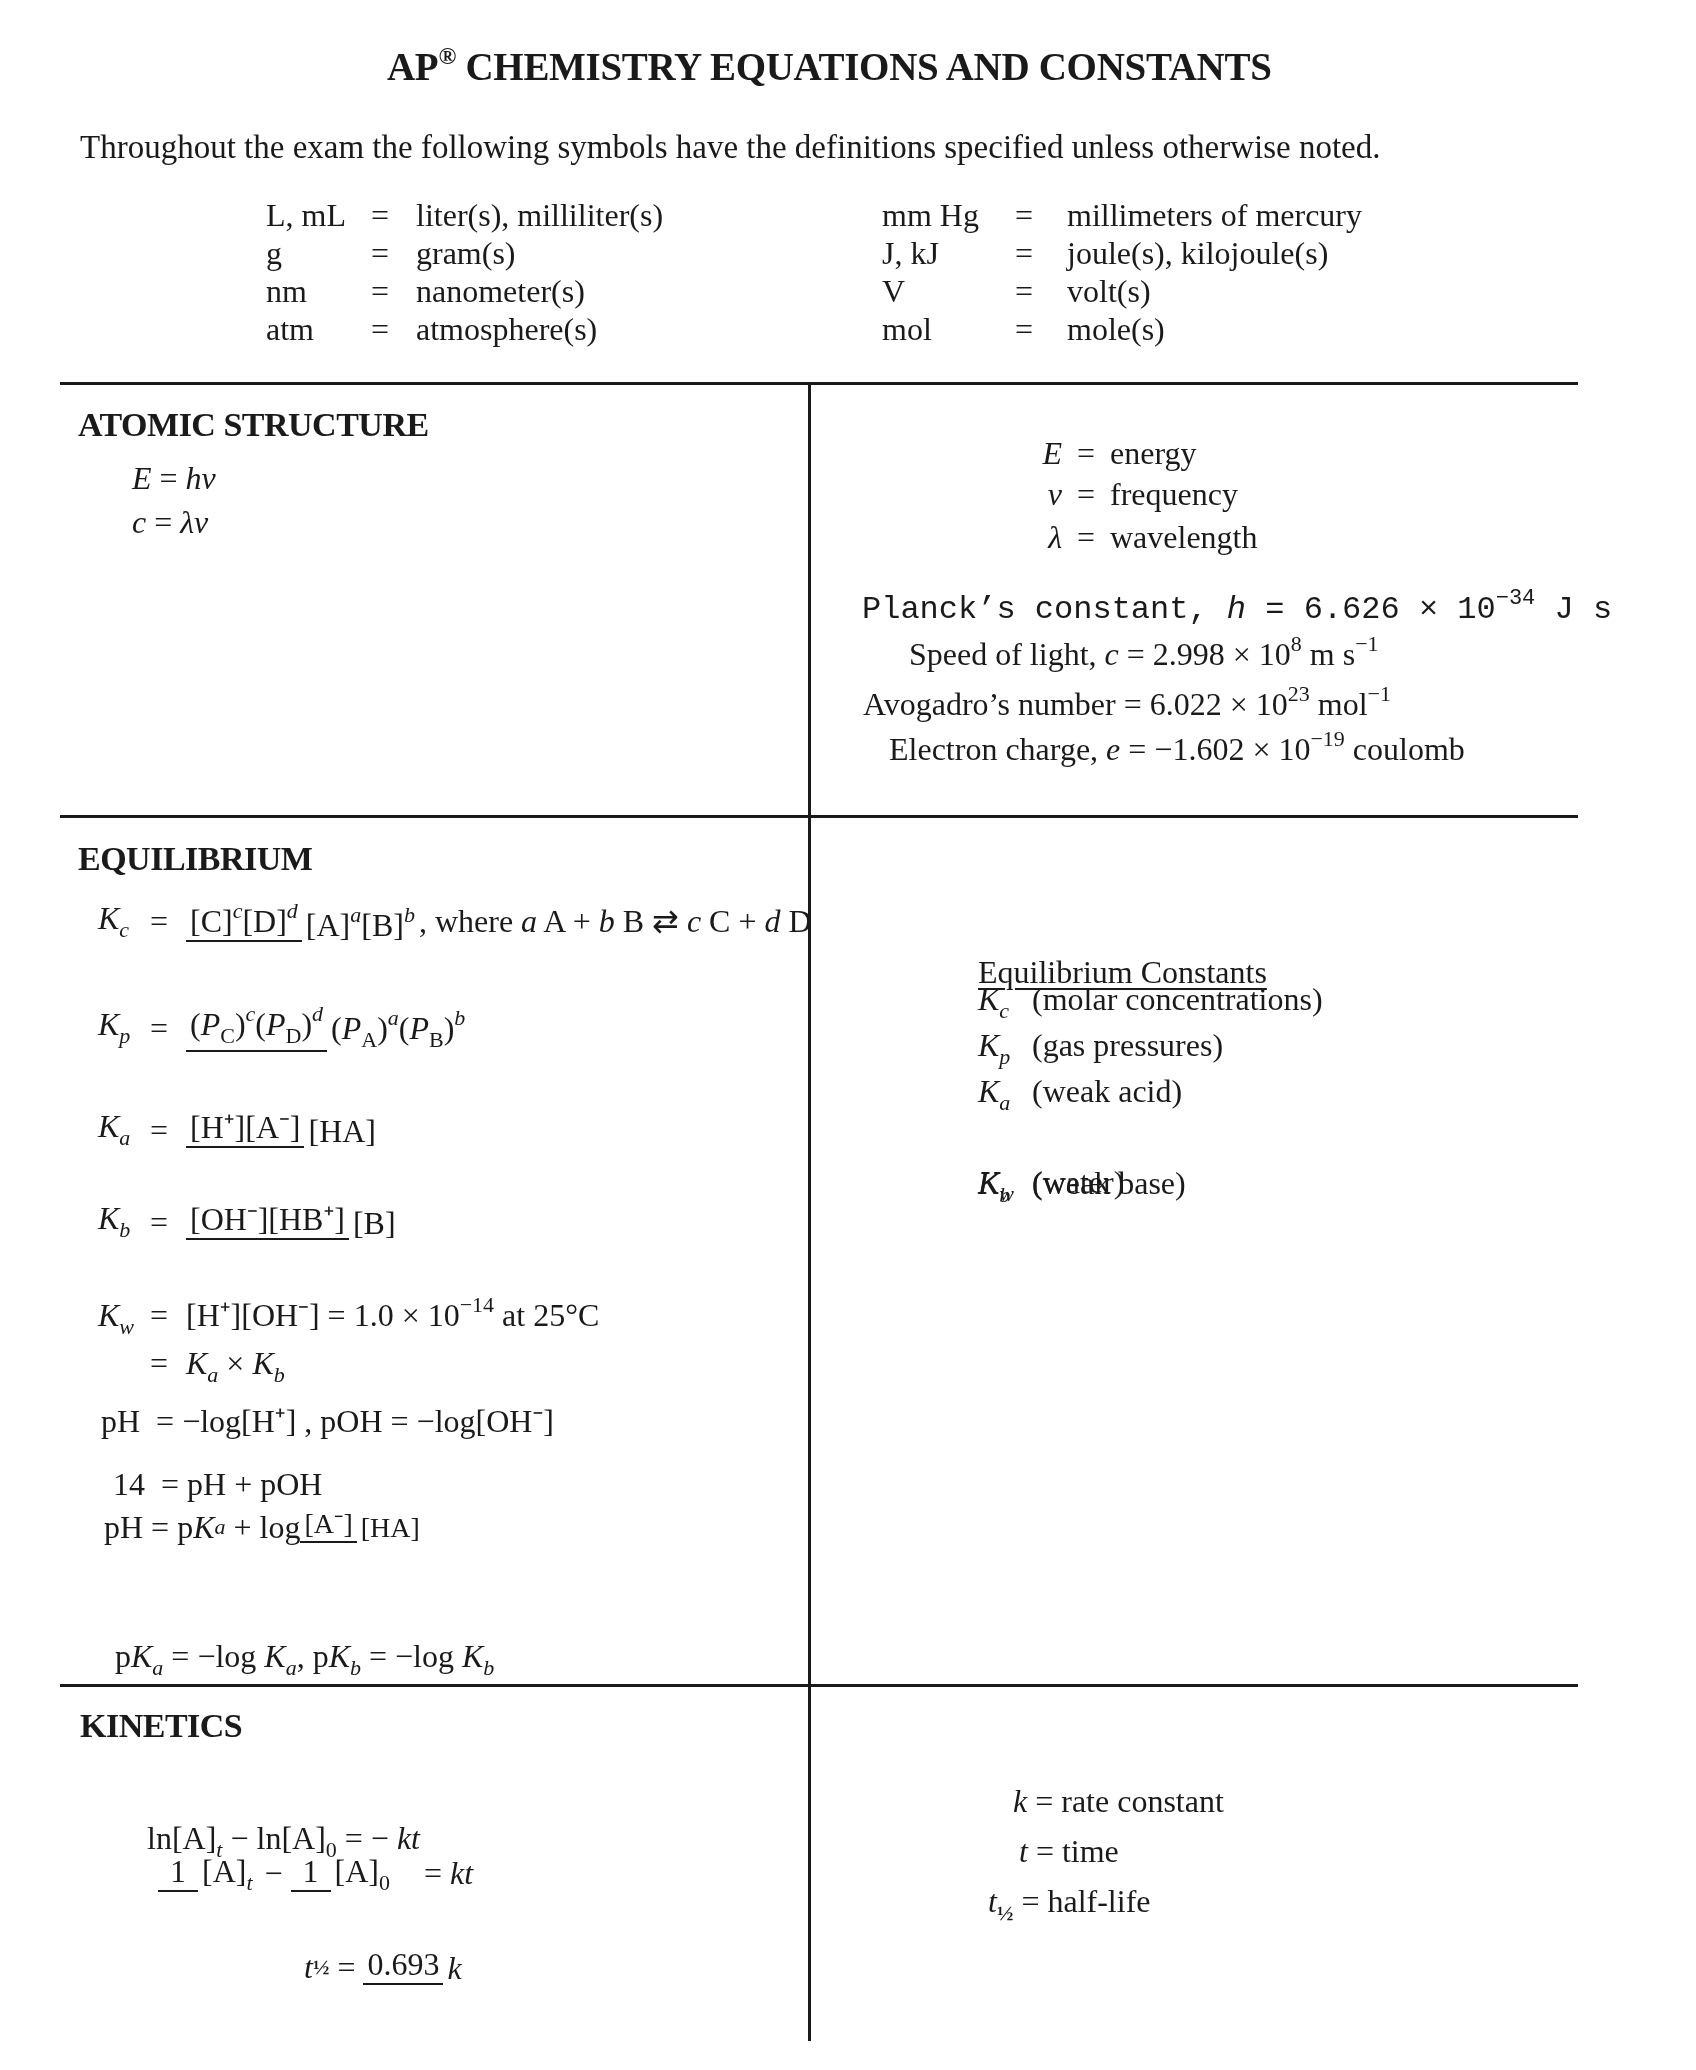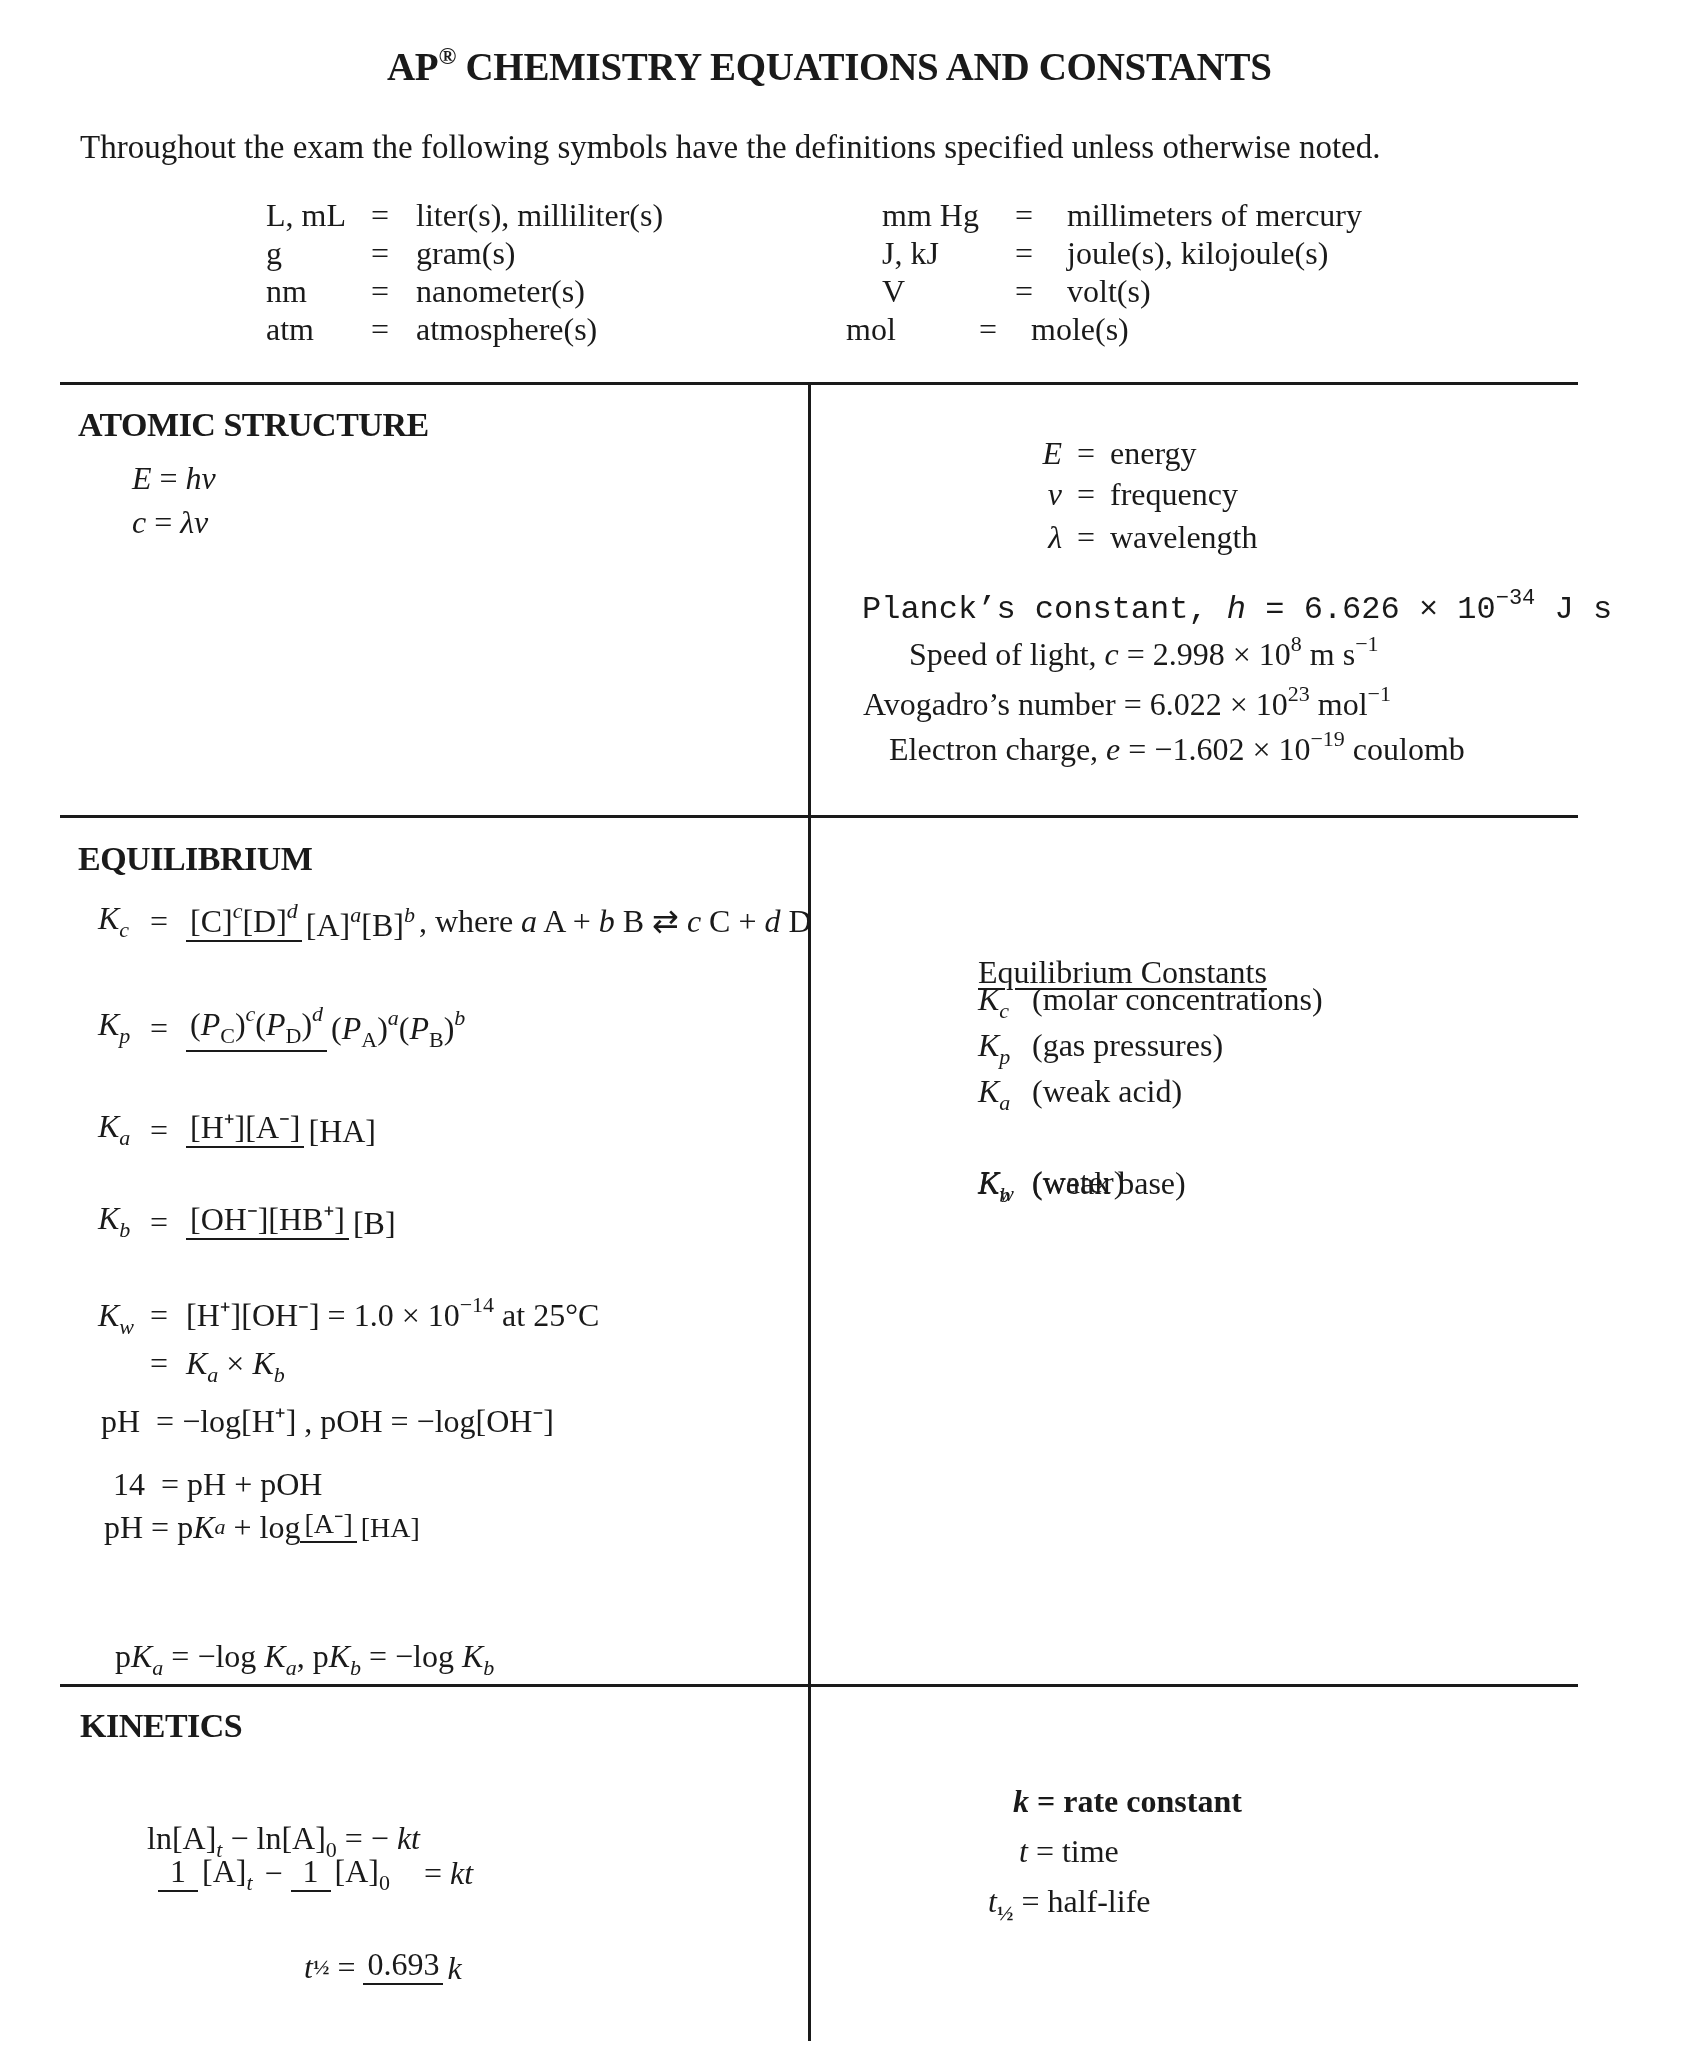--- a/index.html
+++ b/index.html
@@ -50,21 +50,21 @@
 <div>
   <div class="abs def" style="left:882px; top:199px;">
     <span style="display:inline-block;width:133px;">mm Hg</span><span style="display:inline-block;width:52px;">=</span><span>millimeters of mercury</span>
   </div>
   <div class="abs def" style="left:882px; top:237px;">
     <span style="display:inline-block;width:133px;">J, kJ</span><span style="display:inline-block;width:52px;">=</span><span>joule(s), kilojoule(s)</span>
   </div>
   <div class="abs def" style="left:882px; top:275px;">
     <span style="display:inline-block;width:133px;">V</span><span style="display:inline-block;width:52px;">=</span><span>volt(s)</span>
   </div>
-  <div class="abs def" style="left:846px; top:313px;">
+  <div class="abs def" style="left:882px; top:313px;">
     <span style="display:inline-block;width:133px;">mol</span><span style="display:inline-block;width:52px;">=</span><span>mole(s)</span>
   </div>
 </div>
 
 <div class="rule-h" style="left:60px; top:382px; width:1518px;"></div>
 <div class="rule-h" style="left:60px; top:815px; width:1518px;"></div>
 <div class="rule-h" style="left:60px; top:1684px; width:1518px;"></div>
 <div class="rule-v" style="left:808px; top:382px; height:1659px;"></div>
 
 <div class="abs heading" style="left:78px; top:408px;">ATOMIC STRUCTURE</div>
@@ -196,16 +196,16 @@
 
 <div class="abs eq" style="left:304px; top:1948px; display:flex; align-items:center; white-space:pre;">
   <span class="i">t</span><span class="sub" style="font-weight:bold;">½</span><span> = </span>
   <span class="frac">
     <span class="num">0.693</span>
     <span class="den i">k</span>
   </span>
 </div>
 
 <div>
-  <div class="abs eq" style="left:1013px; top:1785px; white-space:pre;font-weight:bold;"><span class="i">k</span><span class="sub"></span><span> = rate constant</span></div>
+  <div class="abs eq" style="left:1013px; top:1785px; white-space:pre;"><span class="i">k</span><span class="sub"></span><span> = rate constant</span></div>
   <div class="abs eq" style="left:1019px; top:1835px; white-space:pre;"><span class="i">t</span><span class="sub"></span><span> = time</span></div>
   <div class="abs eq" style="left:988px; top:1885px; white-space:pre;"><span class="i">t</span><span class="sub" style="font-weight:bold;">½</span><span> = half-life</span></div>
 </div>
 
 </body></html>

